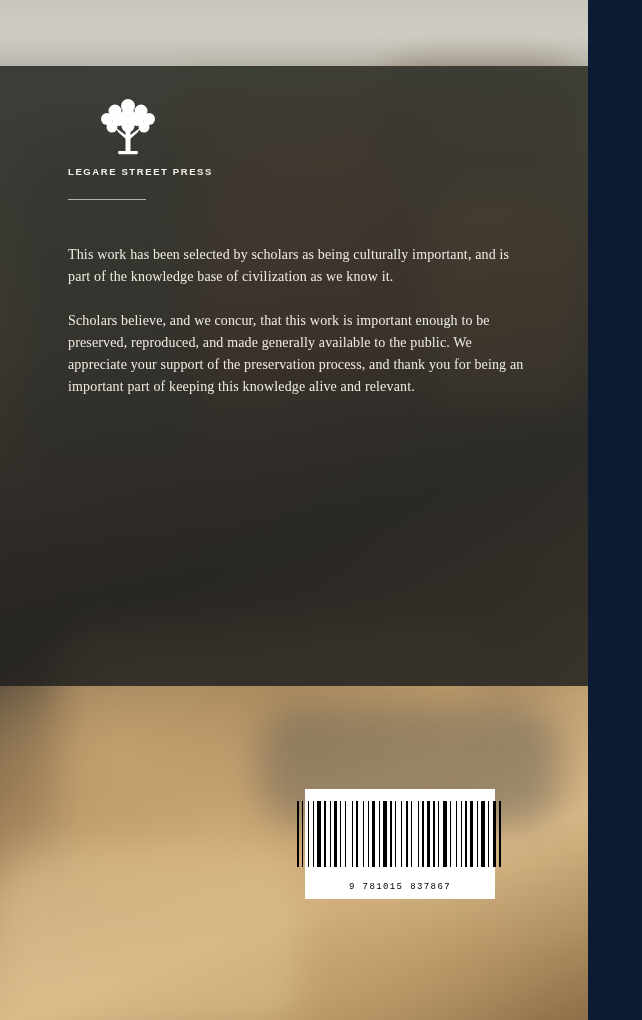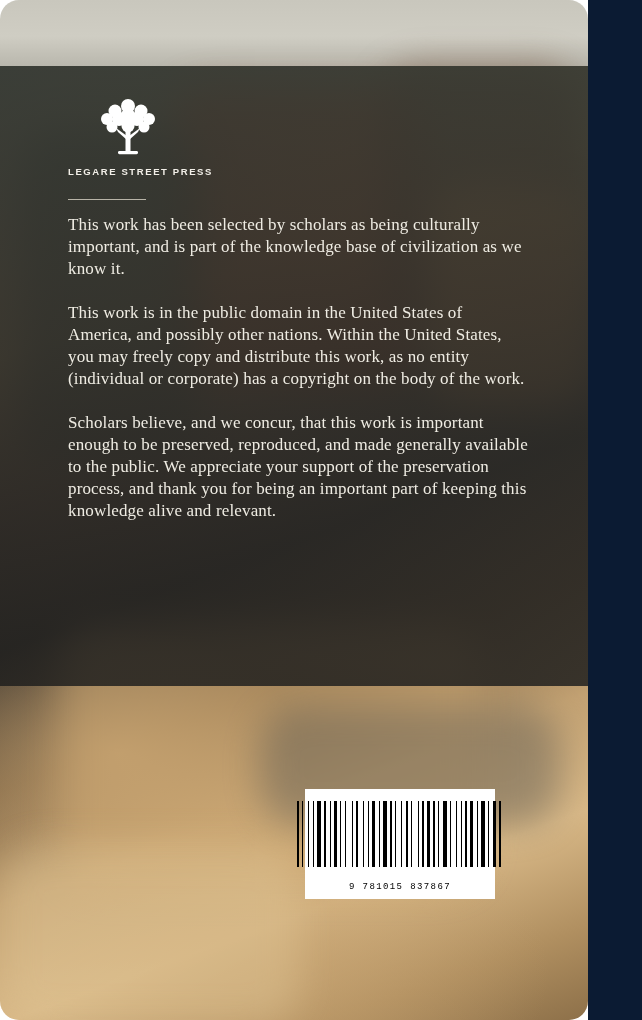--- a/index.html
+++ b/index.html
@@ -33,21 +33,20 @@
   }
 
   
   .cover {
     position: absolute;
     top: 0;
     left: 0;
     width: 588px;
     height: 1020px;
     overflow: hidden;
-    border-radius: 19px;
   }
 
   
   .top-strip {
     position: absolute;
     top: 0;
     left: 0;
     width: 588px;
     height: 66px;
     background: linear-gradient(180deg, #c9c7bd 0%, #cfcdc3 55%, #b9b7ad 100%);
@@ -134,24 +133,24 @@
   .rule {
     margin-top: 22px;
     width: 78px;
     height: 1px;
     background: #cfcabd;
     opacity: 0.85;
   }
 
   
   .copy {
-    margin-top: 14px;
+    margin-top: 44px;
     color: #efece3;
     font-family: "Liberation Serif", serif;
-    font-size: 17px;
+    font-size: 14px;
     line-height: 22px;
     letter-spacing: 0.15px;
   }
   .copy p {
     margin: 0 0 22px 0;
   }
   .copy p:last-child { margin-bottom: 0; }
 
   .copy .support {
     margin-top: 4px;
@@ -234,21 +233,20 @@
             </g>
           </svg>
         </div>
 
         <div class="logo-name">LEGARE STREET PRESS</div>
 
         <div class="rule"></div>
 
         <div class="copy">
           <p>This work has been selected by scholars as being culturally important, and is part of the knowledge base of civilization as we know it.</p>
-          <p>This work is in the public domain in the United States of America, and possibly other nations. Within the United States, you may freely copy and distribute this work, as no entity (individual or corporate) has a copyright on the body of the work.</p>
           <p>Scholars believe, and we concur, that this work is important enough to be preserved, reproduced, and made generally available to the public. We appreciate your support of the preservation process, and thank you for being an important part of keeping this knowledge alive and relevant.</p>
         </div>
 
       </div>
     </div>
 
     <div class="barcode-box">
       <div class="bars" id="bars">
           <i style="width: 2px;"></i>
           <i style="width: 1px; background: transparent;"></i>

